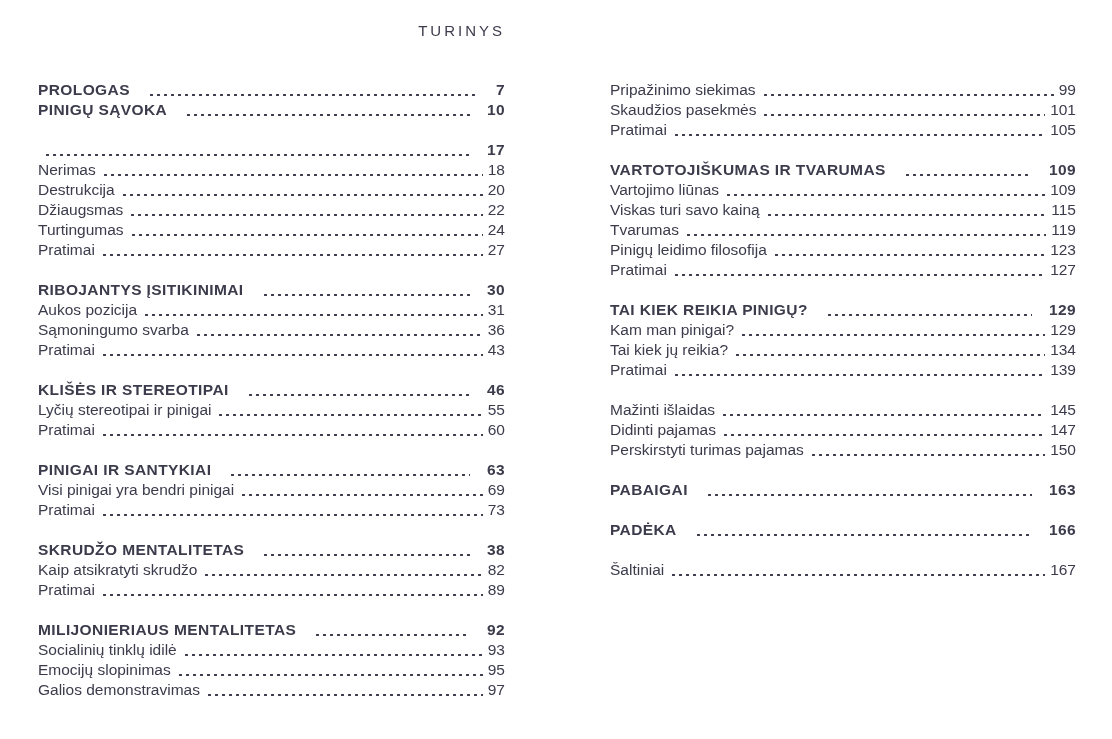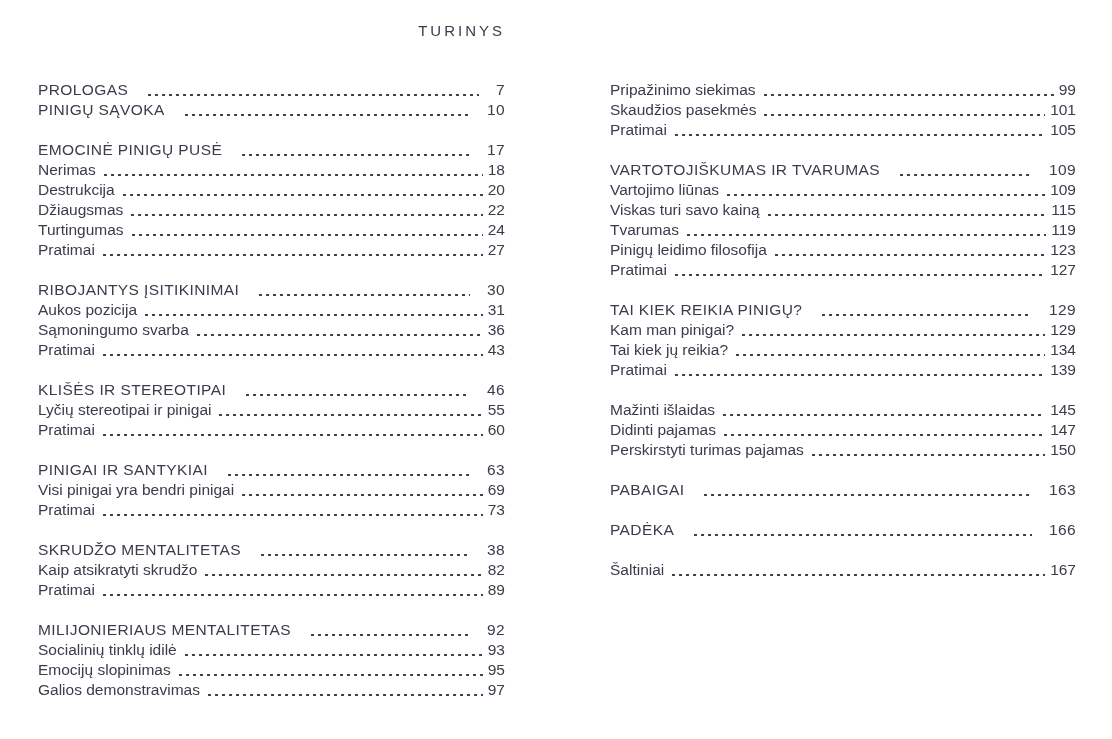--- a/index.html
+++ b/index.html
@@ -38,21 +38,21 @@
   .toc-section + .toc-section { margin-top: 20px; }
   .toc-row {
     display: flex;
     align-items: baseline;
     height: 20px;
     line-height: 20px;
     font-size: 15.5px;
     white-space: nowrap;
   }
   .toc-row.heading {
-    font-weight: 400;
+    font-weight: 700;
     font-size: 15.5px;
     letter-spacing: 0.4px;
     gap: 12px;
   }
   .toc-row .label { flex: 0 0 auto; }
   .toc-row .dots {
     flex: 1 1 auto;
     align-self: flex-end;
     height: 4px;
     margin: 0 5px 3px 6px;
@@ -79,21 +79,20 @@
           <span class="page-num">7</span>
         </div>
         <div class="toc-row heading">
           <span class="label">PINIGŲ SĄVOKA</span>
           <span class="dots"></span>
           <span class="page-num">10</span>
         </div>
       </div>
       <div class="toc-section">
         <div class="toc-row heading">
-          <span class="label">EMOCINĖ PINIGŲ PUSĖ</span>
           <span class="dots"></span>
           <span class="page-num">17</span>
         </div>
         <div class="toc-row sub">
           <span class="label">Nerimas</span>
           <span class="dots"></span>
           <span class="page-num">18</span>
         </div>
         <div class="toc-row sub">
           <span class="label">Destrukcija</span>

